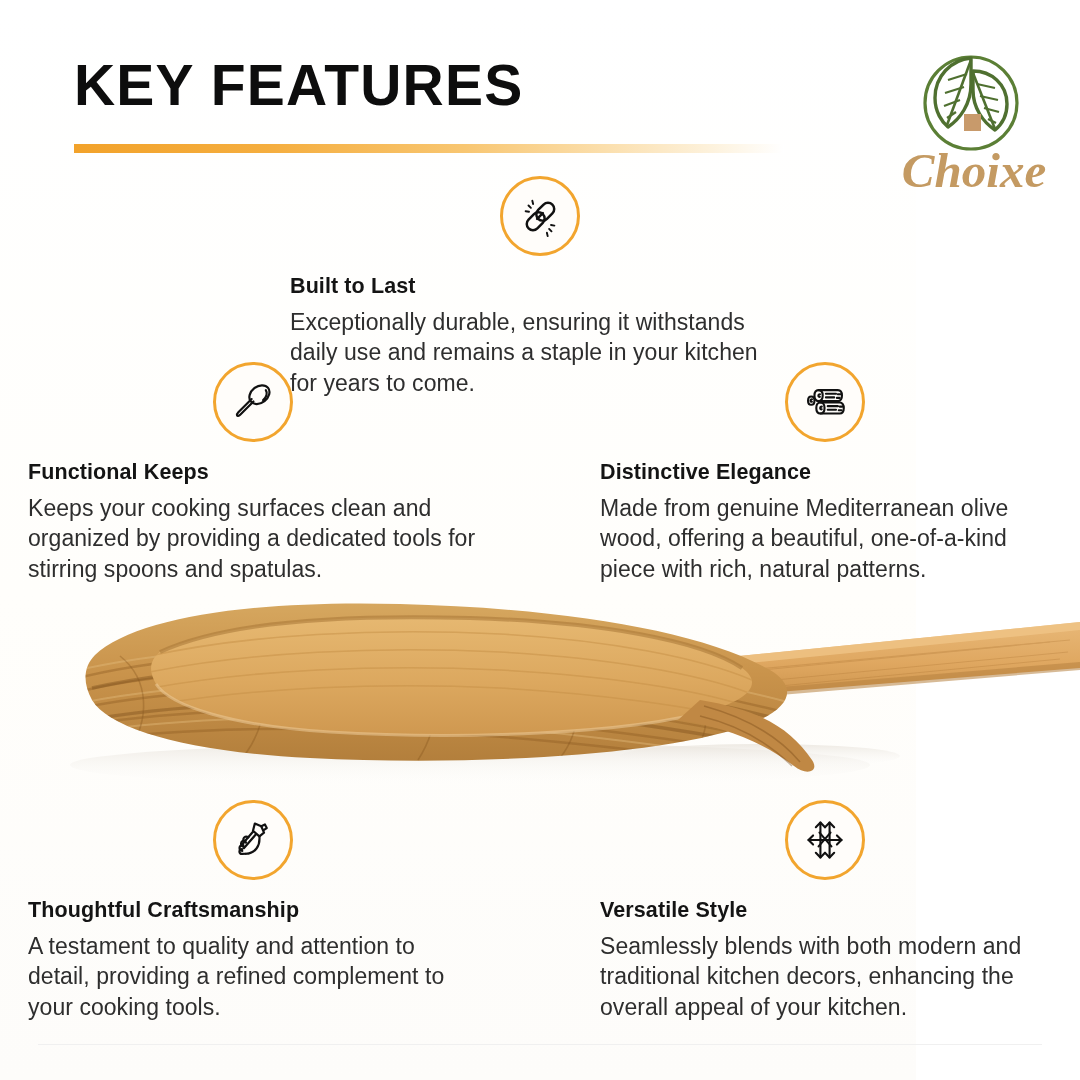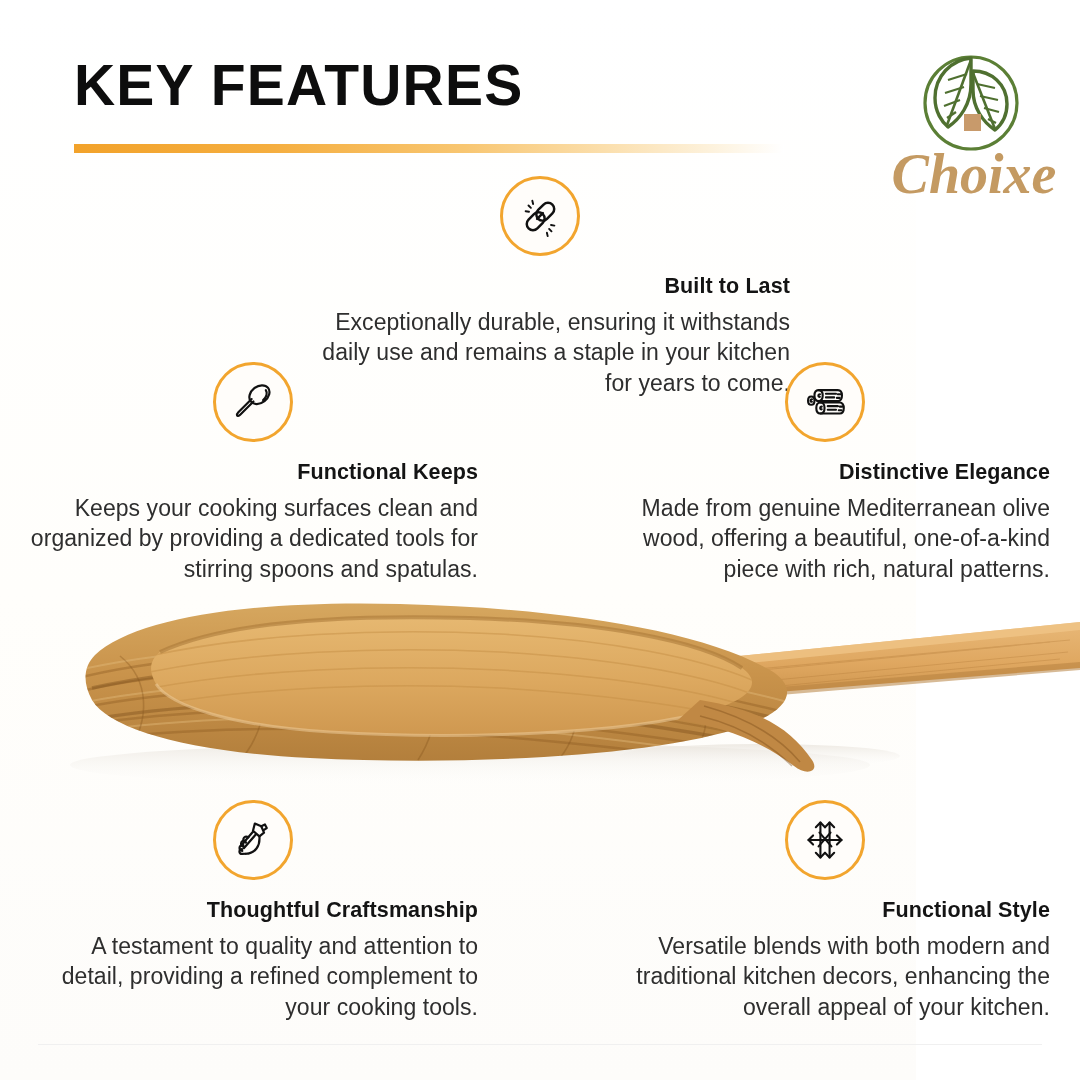--- a/index.html
+++ b/index.html
@@ -60,39 +60,39 @@
   }
   .logo-word {
     position: absolute;
     left: 0;
     top: 100px;
     width: 180px;
     text-align: center;
     font-family: "Liberation Serif", serif;
     font-style: italic;
     font-weight: 700;
-    font-size: 56px;
+    font-size: 49px;
     color: #c49a62;
     line-height: 1;
   }
 
   
   .product {
     position: absolute;
     left: 0;
     top: 560px;
     width: 1080px;
     height: 260px;
     overflow: hidden;
   }
 
   
   .feature {
     position: absolute;
-    text-align: right;
+    text-align: left;
   }
   .icon-ring {
     width: 80px;
     height: 80px;
     border-radius: 50%;
     border: 3px solid #f2a52e;
     background: #fffdfa;
     margin: 0 auto 18px auto;
     display: flex;
     align-items: center;
@@ -360,18 +360,18 @@
 
           <path d="M29 5 L29 43"></path>
           <path d="M24 10 L29 5 L34 10"></path>
           <path d="M24 38 L29 43 L34 38"></path>
 
           <path d="M18 16 L31 31"></path>
           <path d="M30 16 L17 31"></path>
         </g>
       </svg>
     </div>
-    <div class="feat-title">Functional Style</div>
-    <div class="feat-desc">Versatile blends with both modern and traditional kitchen decors, enhancing the overall appeal of your kitchen.</div>
+    <div class="feat-title">Versatile Style</div>
+    <div class="feat-desc">Seamlessly blends with both modern and traditional kitchen decors, enhancing the overall appeal of your kitchen.</div>
   </div>
 
   <div class="bottom-rule"></div>
 </div>
 
 </body></html>

